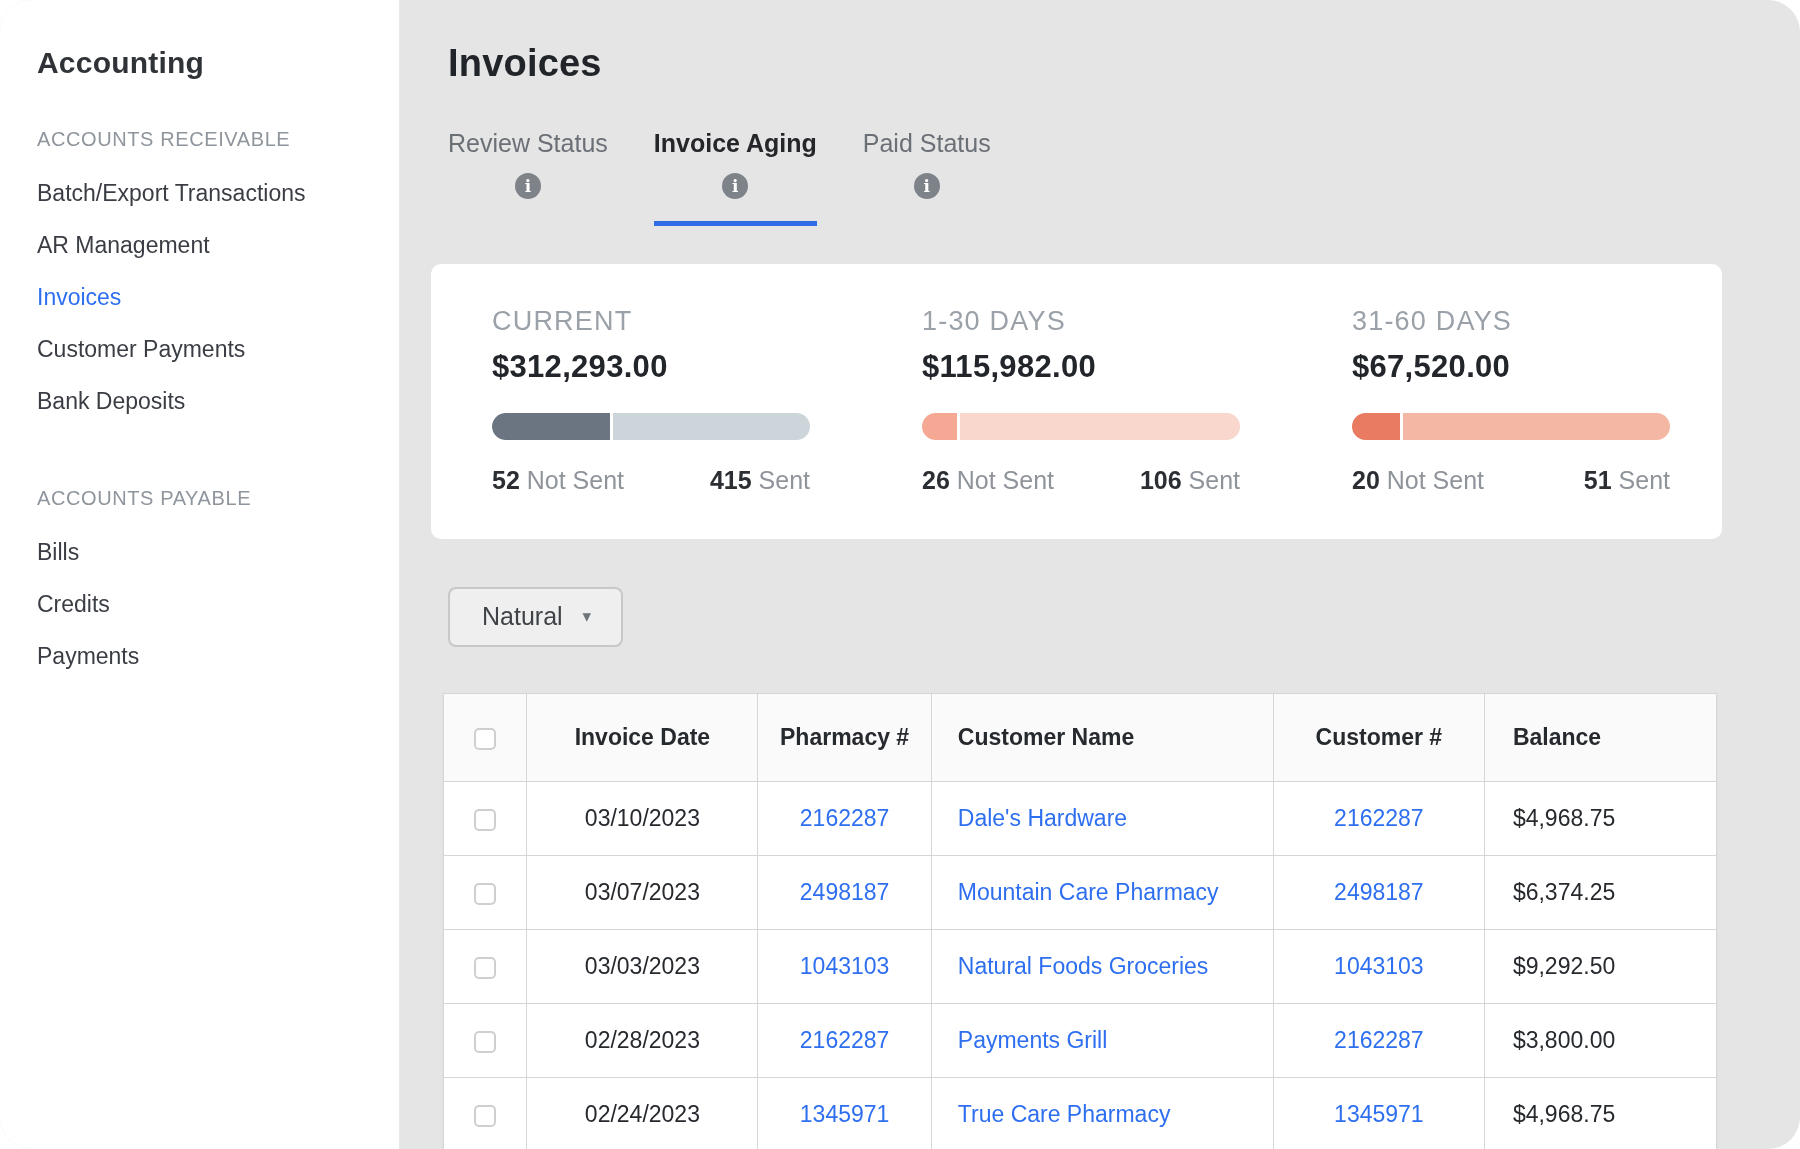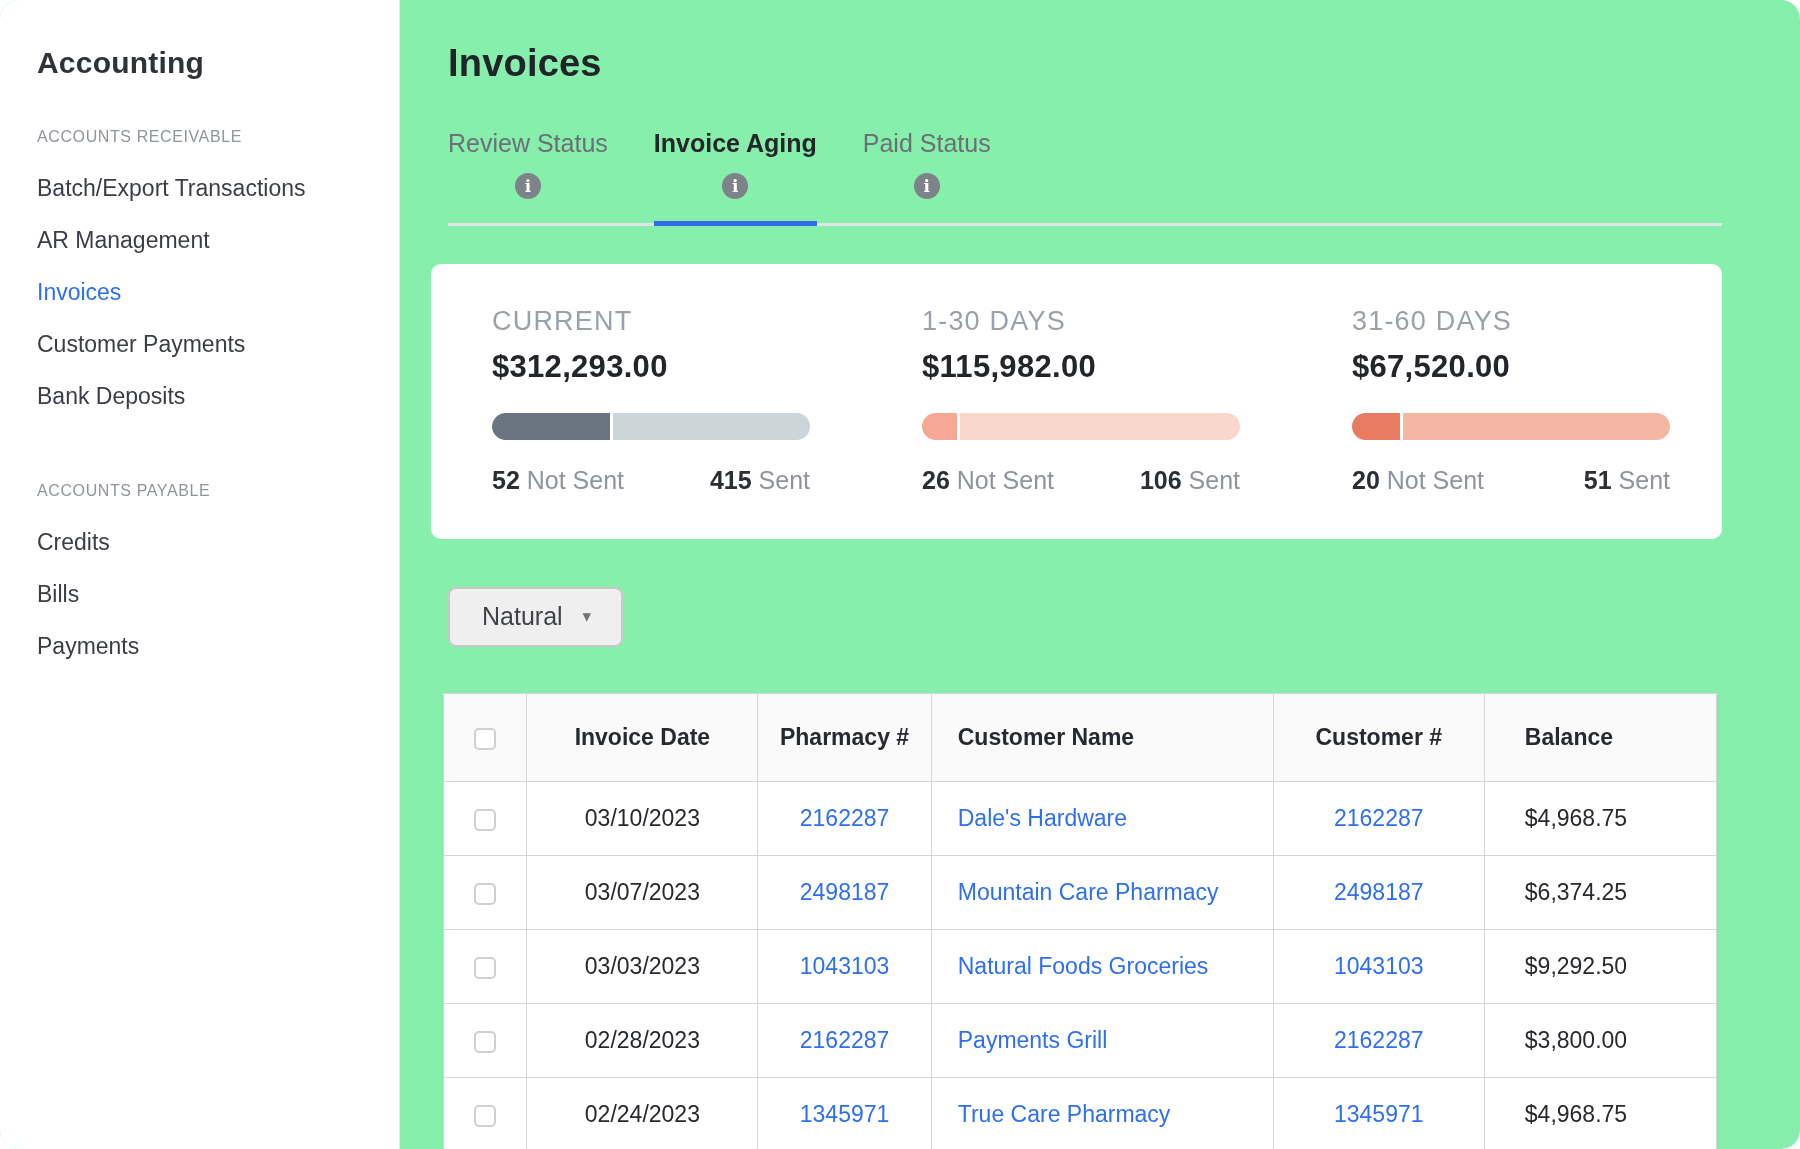--- a/index.html
+++ b/index.html
@@ -4,37 +4,37 @@
 <style>
   * { box-sizing: border-box; }
   html, body { margin: 0; padding: 0; background: #ffffff; }
   body {
     width: 1800px; height: 1149px;
     font-family: "Liberation Sans", sans-serif;
     -webkit-font-smoothing: antialiased;
   }
   .app {
     width: 1800px; height: 1149px;
-    border-radius: 19px; overflow: hidden;
-    display: flex; background: #86efac;
+    border-radius: 32px; overflow: hidden;
+    display: flex; background: #e5e5e5;
   }
 
   
   .sidebar {
     width: 400px; flex: 0 0 400px; background: #ffffff;
     border-right: 1px solid #e8e8e9;
     padding: 46px 20px 0 37px;
   }
   .sidebar-title {
     font-size: 30px; font-weight: 700; color: #2f3338; letter-spacing: .2px;
   }
   .nav-section { margin-top: 48px; }
   .nav-section.second { margin-top: 60px; }
   .section-label {
-    font-size: 16px; color: #8f959c; letter-spacing: .6px; margin-bottom: 16px;
+    font-size: 20px; color: #8f959c; letter-spacing: .6px; margin-bottom: 16px;
   }
   .nav-item {
     display: block; font-size: 23px; color: #3a3e44;
     padding: 13px 0; line-height: 26px; cursor: pointer; text-decoration: none;
   }
   .nav-item.active { color: #2e6ff0; }
 
   
   .main { flex: 1 1 auto; padding: 42px 78px 0 48px; overflow: hidden; }
   .page-title { margin: 0; font-size: 38px; font-weight: 700; color: #212428; letter-spacing:.2px; }
@@ -100,21 +100,21 @@
   .invoice-table thead th {
     background: #fafafa; height: 88px; font-weight: 700; color: #26292d;
   }
   .invoice-table tbody td { height: 74px; background: #ffffff; }
   .col-check { width: 84px; } .col-date { width: 232px; }
   .col-inv { width: 174px; } .col-name { width: 344px; }
   .col-cust { width: 212px; } .col-bal { width: 233px; }
   .c-check { text-align: center; }
   .c-date, .c-num, .c-cust { text-align: center; }
   .c-name { text-align: left; padding-left: 26px; }
-  .c-bal { text-align: left; padding-left: 40px; }
+  .c-bal { text-align: left; padding-left: 28px; }
   th.c-name { text-align: left; padding-left: 26px; }
   th.c-bal { text-align: left; }
   .checkbox {
     display: inline-block; width: 22px; height: 22px;
     border: 2px solid #cfcfcf; border-radius: 5px; background: #ffffff;
     vertical-align: middle; cursor: pointer;
   }
   .cell-link { color: #2e6ff0; text-decoration: none; cursor: pointer; }
 </style>
 </head>
@@ -129,22 +129,22 @@
       <div class="section-label">ACCOUNTS RECEIVABLE</div>
       <a class="nav-item">Batch/Export Transactions</a>
       <a class="nav-item">AR Management</a>
       <a class="nav-item active">Invoices</a>
       <a class="nav-item">Customer Payments</a>
       <a class="nav-item">Bank Deposits</a>
     </nav>
 
     <nav class="nav-section second">
       <div class="section-label">ACCOUNTS PAYABLE</div>
+      <a class="nav-item">Bills</a>
       <a class="nav-item">Credits</a>
-      <a class="nav-item">Bills</a>
       <a class="nav-item">Payments</a>
     </nav>
   </aside>
 
   <main class="main">
     <h1 class="page-title">Invoices</h1>
 
     <div class="tabs">
       <div class="tab">
         <span class="tab-label">Review Status</span>

